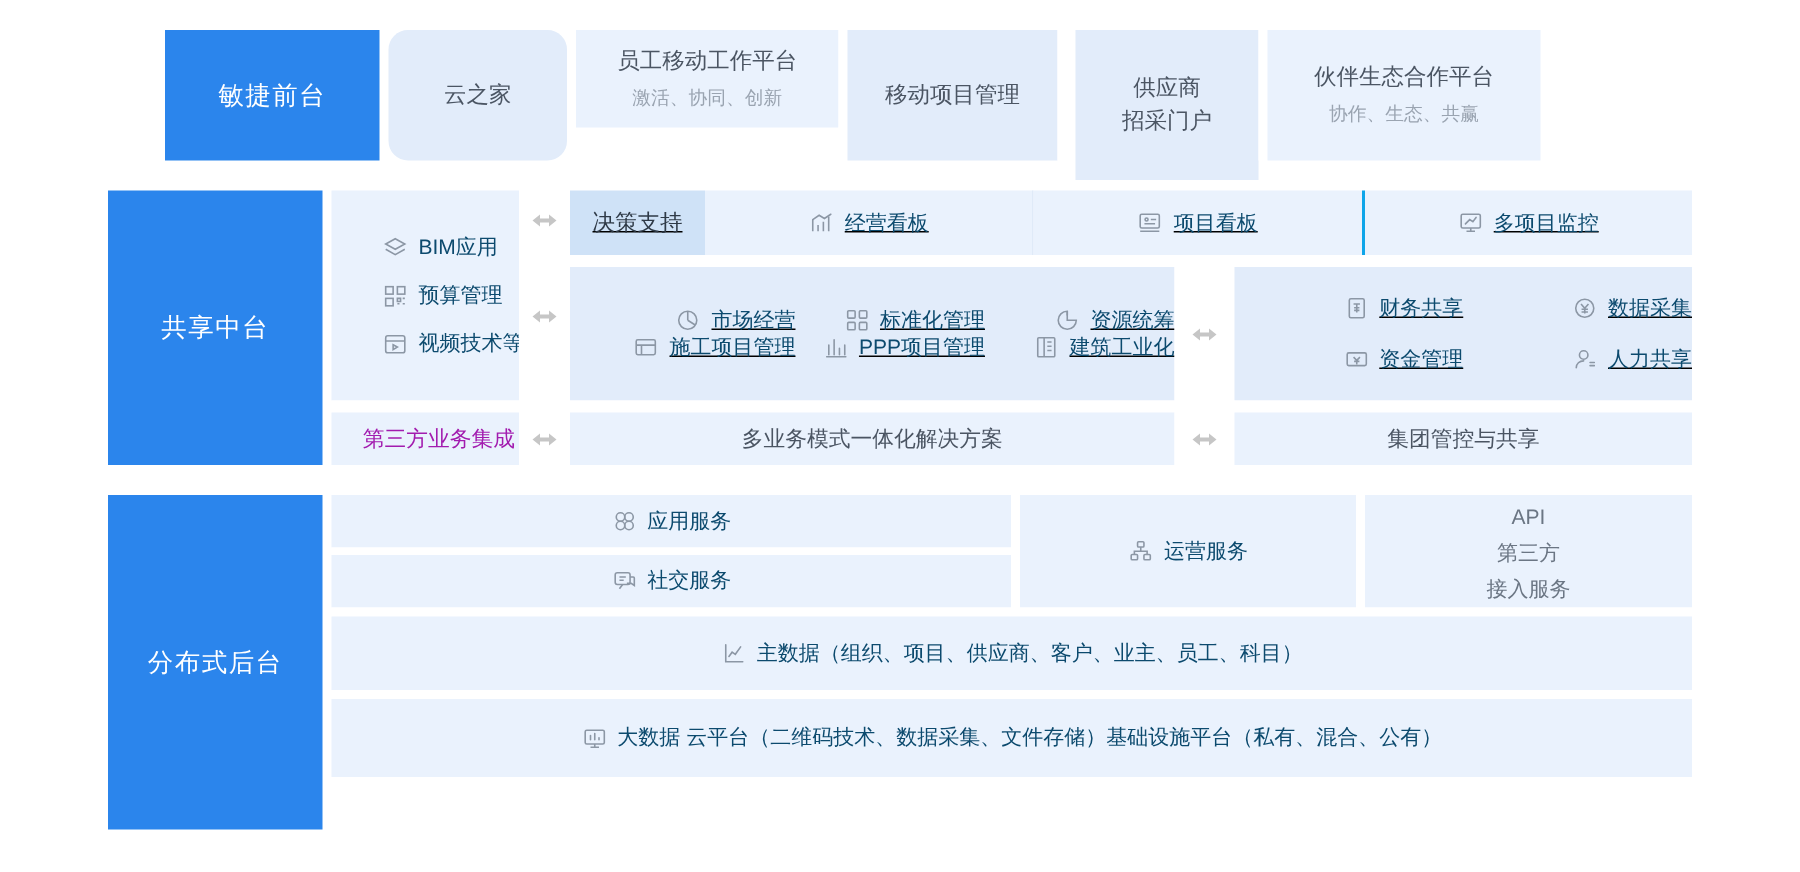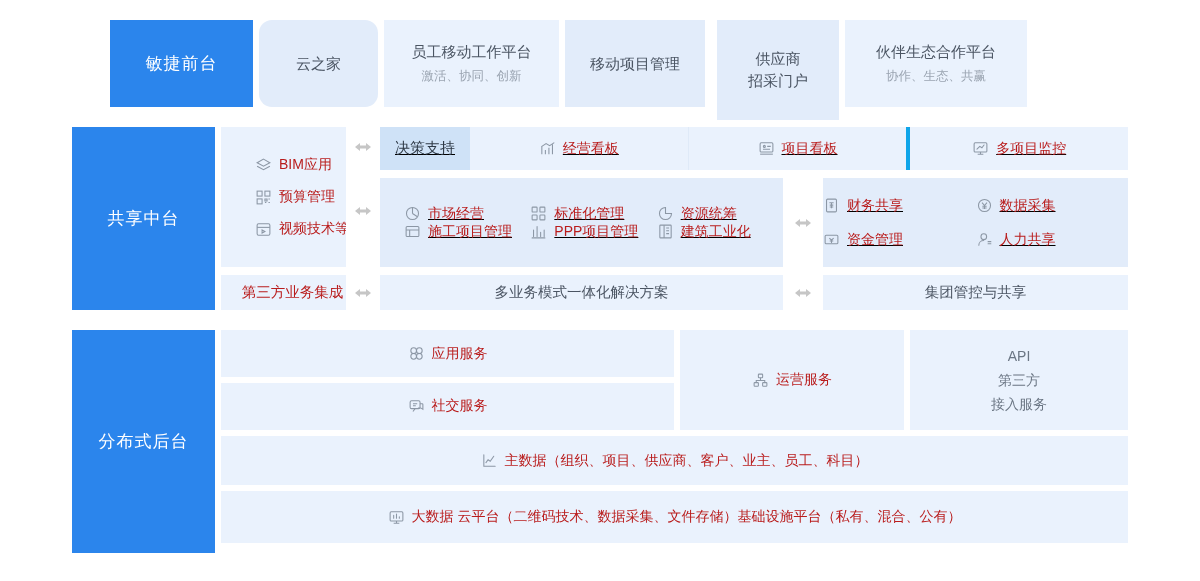--- a/index.html
+++ b/index.html
@@ -44,22 +44,22 @@
   .t-gap { width: 6px; flex: 0 0 6px; background: #fff; }
 
   
   #mid-band { top: 127px; height: 183px; }
   #mid-band .band-body { margin-left: 6px; }
   .mid-row { display: flex; }
   .v-gap { width: 6px; flex: 0 0 6px; background:#fff; }
   .h-gap { height: 6px; background:#fff; }
 
   .icon-item {
-    display: flex; align-items: center; justify-content: flex-start;
-    gap: 7px; color: #b91c1c; font-size: 14px; white-space: nowrap;
+    display: flex; align-items: center; justify-content: flex-end;
+    gap: 7px; color: #0c4a6e; font-size: 14px; white-space: nowrap;
   }
   .icon-item .ic { width: 17px; height: 17px; flex: 0 0 17px; display:block; }
   .icon-item .ic svg { width:17px; height:17px; display:block; }
 
   .left-stack {
     background: #eaf2fd;
     display: flex; flex-direction: column;
     align-items: flex-start; justify-content: center;
     padding-left: 34px; gap: 14px;
   }
@@ -79,21 +79,21 @@
 
 <div class="page">
 
   <div class="band" id="top-band" style="width:1056px;padding-left:38px;">
     <div class="band-label">敏捷前台</div>
     <div class="band-body">
       <div class="top-cell cell alt" style="width:119px;height:87px;border-radius:13px;">
         <div class="cell-title">云之家</div>
       </div>
       <div class="t-gap"></div>
-      <div class="top-cell cell pale" style="width:175px;height:87px;">
+      <div class="top-cell cell pale" style="width:175px;height:65px;">
         <div class="cell-title">员工移动工作平台</div>
         <div class="cell-sub">激活、协同、创新</div>
       </div>
       <div class="t-gap"></div>
       <div class="top-cell cell alt" style="width:140px;height:87px;">
         <div class="cell-title">移动项目管理</div>
       </div>
       <div class="t-gap"></div>
       <div class="t-gap"></div>
       <div class="top-cell cell alt" style="width:122px;height:100px;">
@@ -170,21 +170,21 @@
               <div class="icon-item">
                 <span class="ic">
                     <svg viewBox="0 0 24 24" fill="none" stroke="#8c97a5" stroke-width="1.5">
                       <path d="M4 20V9M9 20v-6M14 20v-9M19 20V6"></path>
                       <path d="M4 9l6-4 5 3 6-4" stroke-linecap="round"></path>
                     </svg>
                   </span>
                 <span>经营看板</span>
               </div>
             </div>
-            <div class="cell pale" style="flex:1 1 0;border-right:4px solid #0ea5e9;">
+            <div class="cell pale" style="flex:1 1 0;border-right:2px solid #0ea5e9;">
               <div class="icon-item">
                 <span class="ic">
                     <svg viewBox="0 0 24 24" fill="none" stroke="#8c97a5" stroke-width="1.5">
                       <rect x="3" y="4" width="18" height="13" rx="1.5"></rect>
                       <path d="M3 20h18"></path>
                       <circle cx="9" cy="9" r="1.4"></circle>
                       <path d="M13 9h5M7 13h10"></path>
                     </svg>
                   </span>
                 <span>项目看板</span>
@@ -309,21 +309,21 @@
                 <span>人力共享</span>
               </div>
             </div>
           </div>
         </div>
       </div>
 
       <div class="h-gap" style="height:8px;"></div>
 
       <div class="mid-row" style="height:35px;">
-        <div class="cell pale" style="width:125px;flex:0 0 125px;font-size:14.5px;color:#b91c1c;padding-left:18px;">
+        <div class="cell pale" style="width:125px;flex:0 0 125px;font-size:14.5px;color:#a21caf;padding-left:18px;">
           <span>第三方业务集成</span>
         </div>
         <div style="width:34px;flex:0 0 34px;background:#fff;display:flex;align-items:center;justify-content:center;">
           <svg class="arrow-svg" viewBox="0 0 28 14">
               <path d="M6 7L11 3v2.6h6V3l5 4-5 4V8.4h-6V11z" fill="#c6c6c6"></path>
             </svg>
         </div>
         <div class="cell pale" style="flex:1 1 auto;font-size:14.5px;color:#4b5563;">
           <span>多业务模式一体化解决方案</span>
         </div>
@@ -337,21 +337,21 @@
         </div>
       </div>
 
     </div>
   </div>
 
   <div class="band" id="bot-band" style="width:1056px;">
     <div class="band-label">分布式后台</div>
     <div class="band-body">
 
-      <div class="bot-row" style="height:100px;">
+      <div class="bot-row" style="height:75px;">
         <div style="flex:1 1 auto;display:flex;flex-direction:column;">
           <div class="cell pale" style="height:49px;">
             <div class="icon-item">
               <span class="ic">
                   <svg viewBox="0 0 24 24" fill="none" stroke="#8c97a5" stroke-width="1.5">
                     <circle cx="8" cy="8" r="4"></circle>
                     <circle cx="16" cy="8" r="4"></circle>
                     <circle cx="8" cy="16" r="4"></circle>
                     <circle cx="16" cy="16" r="4"></circle>
                   </svg>

